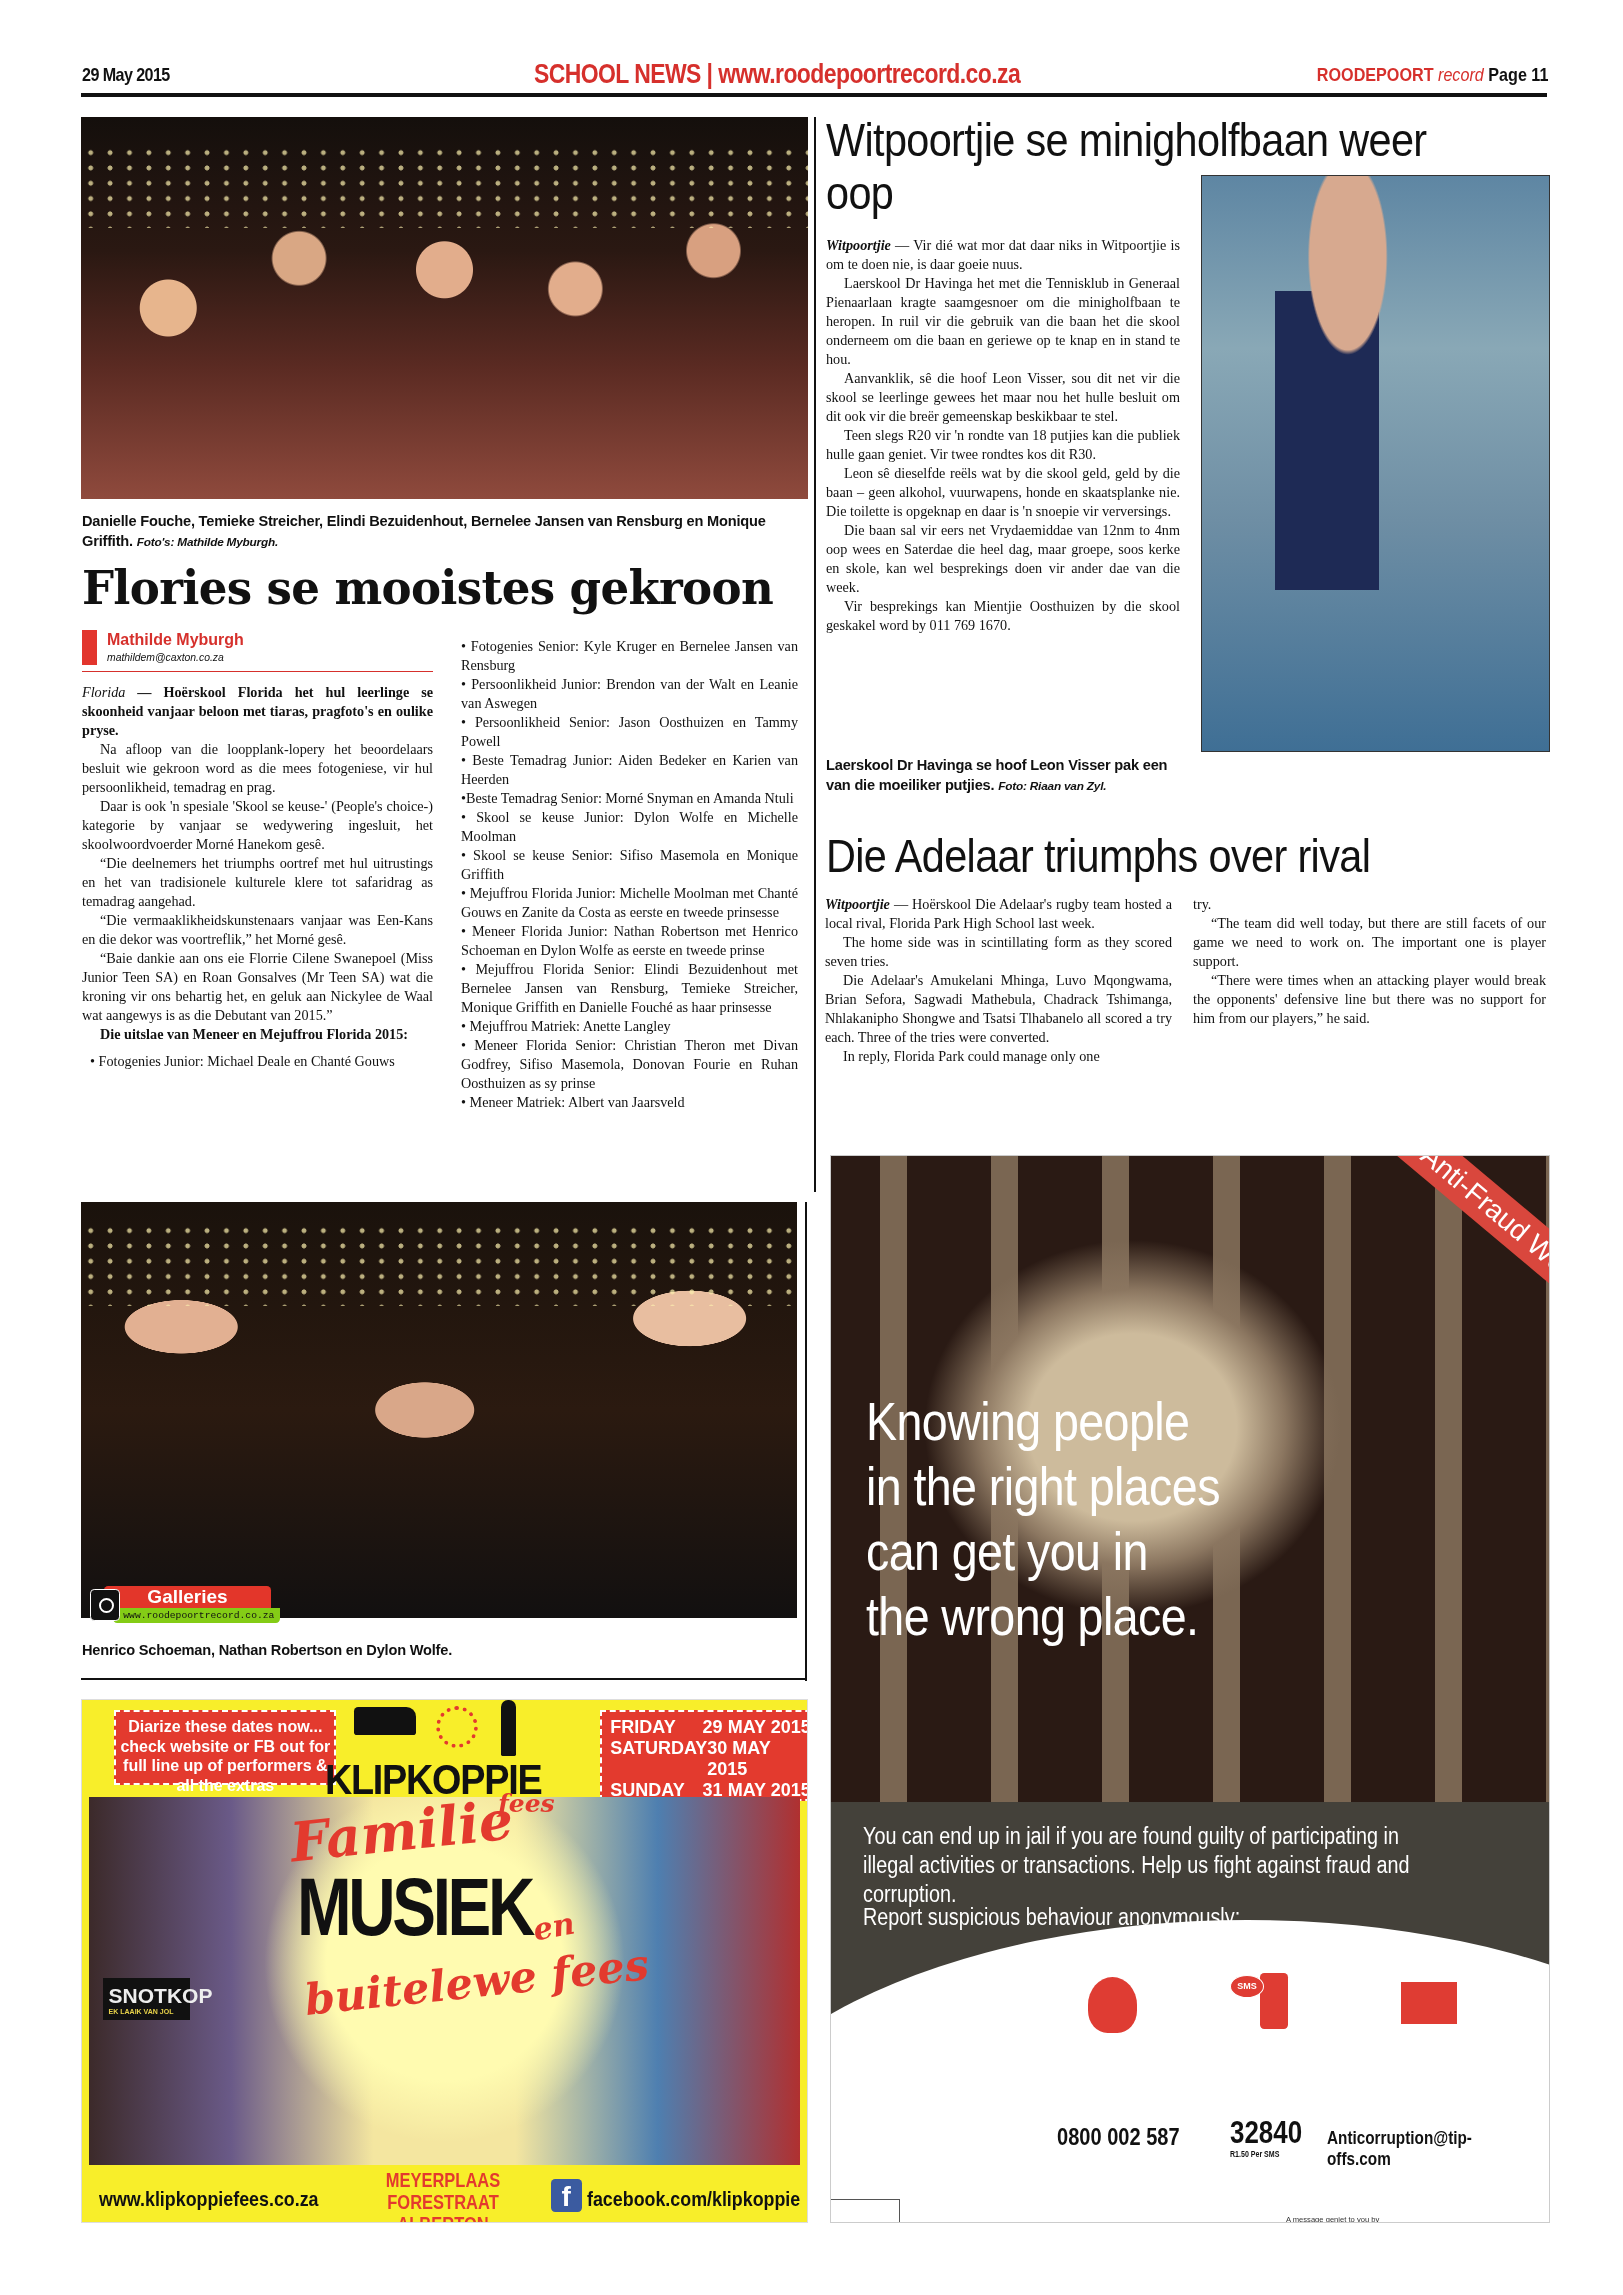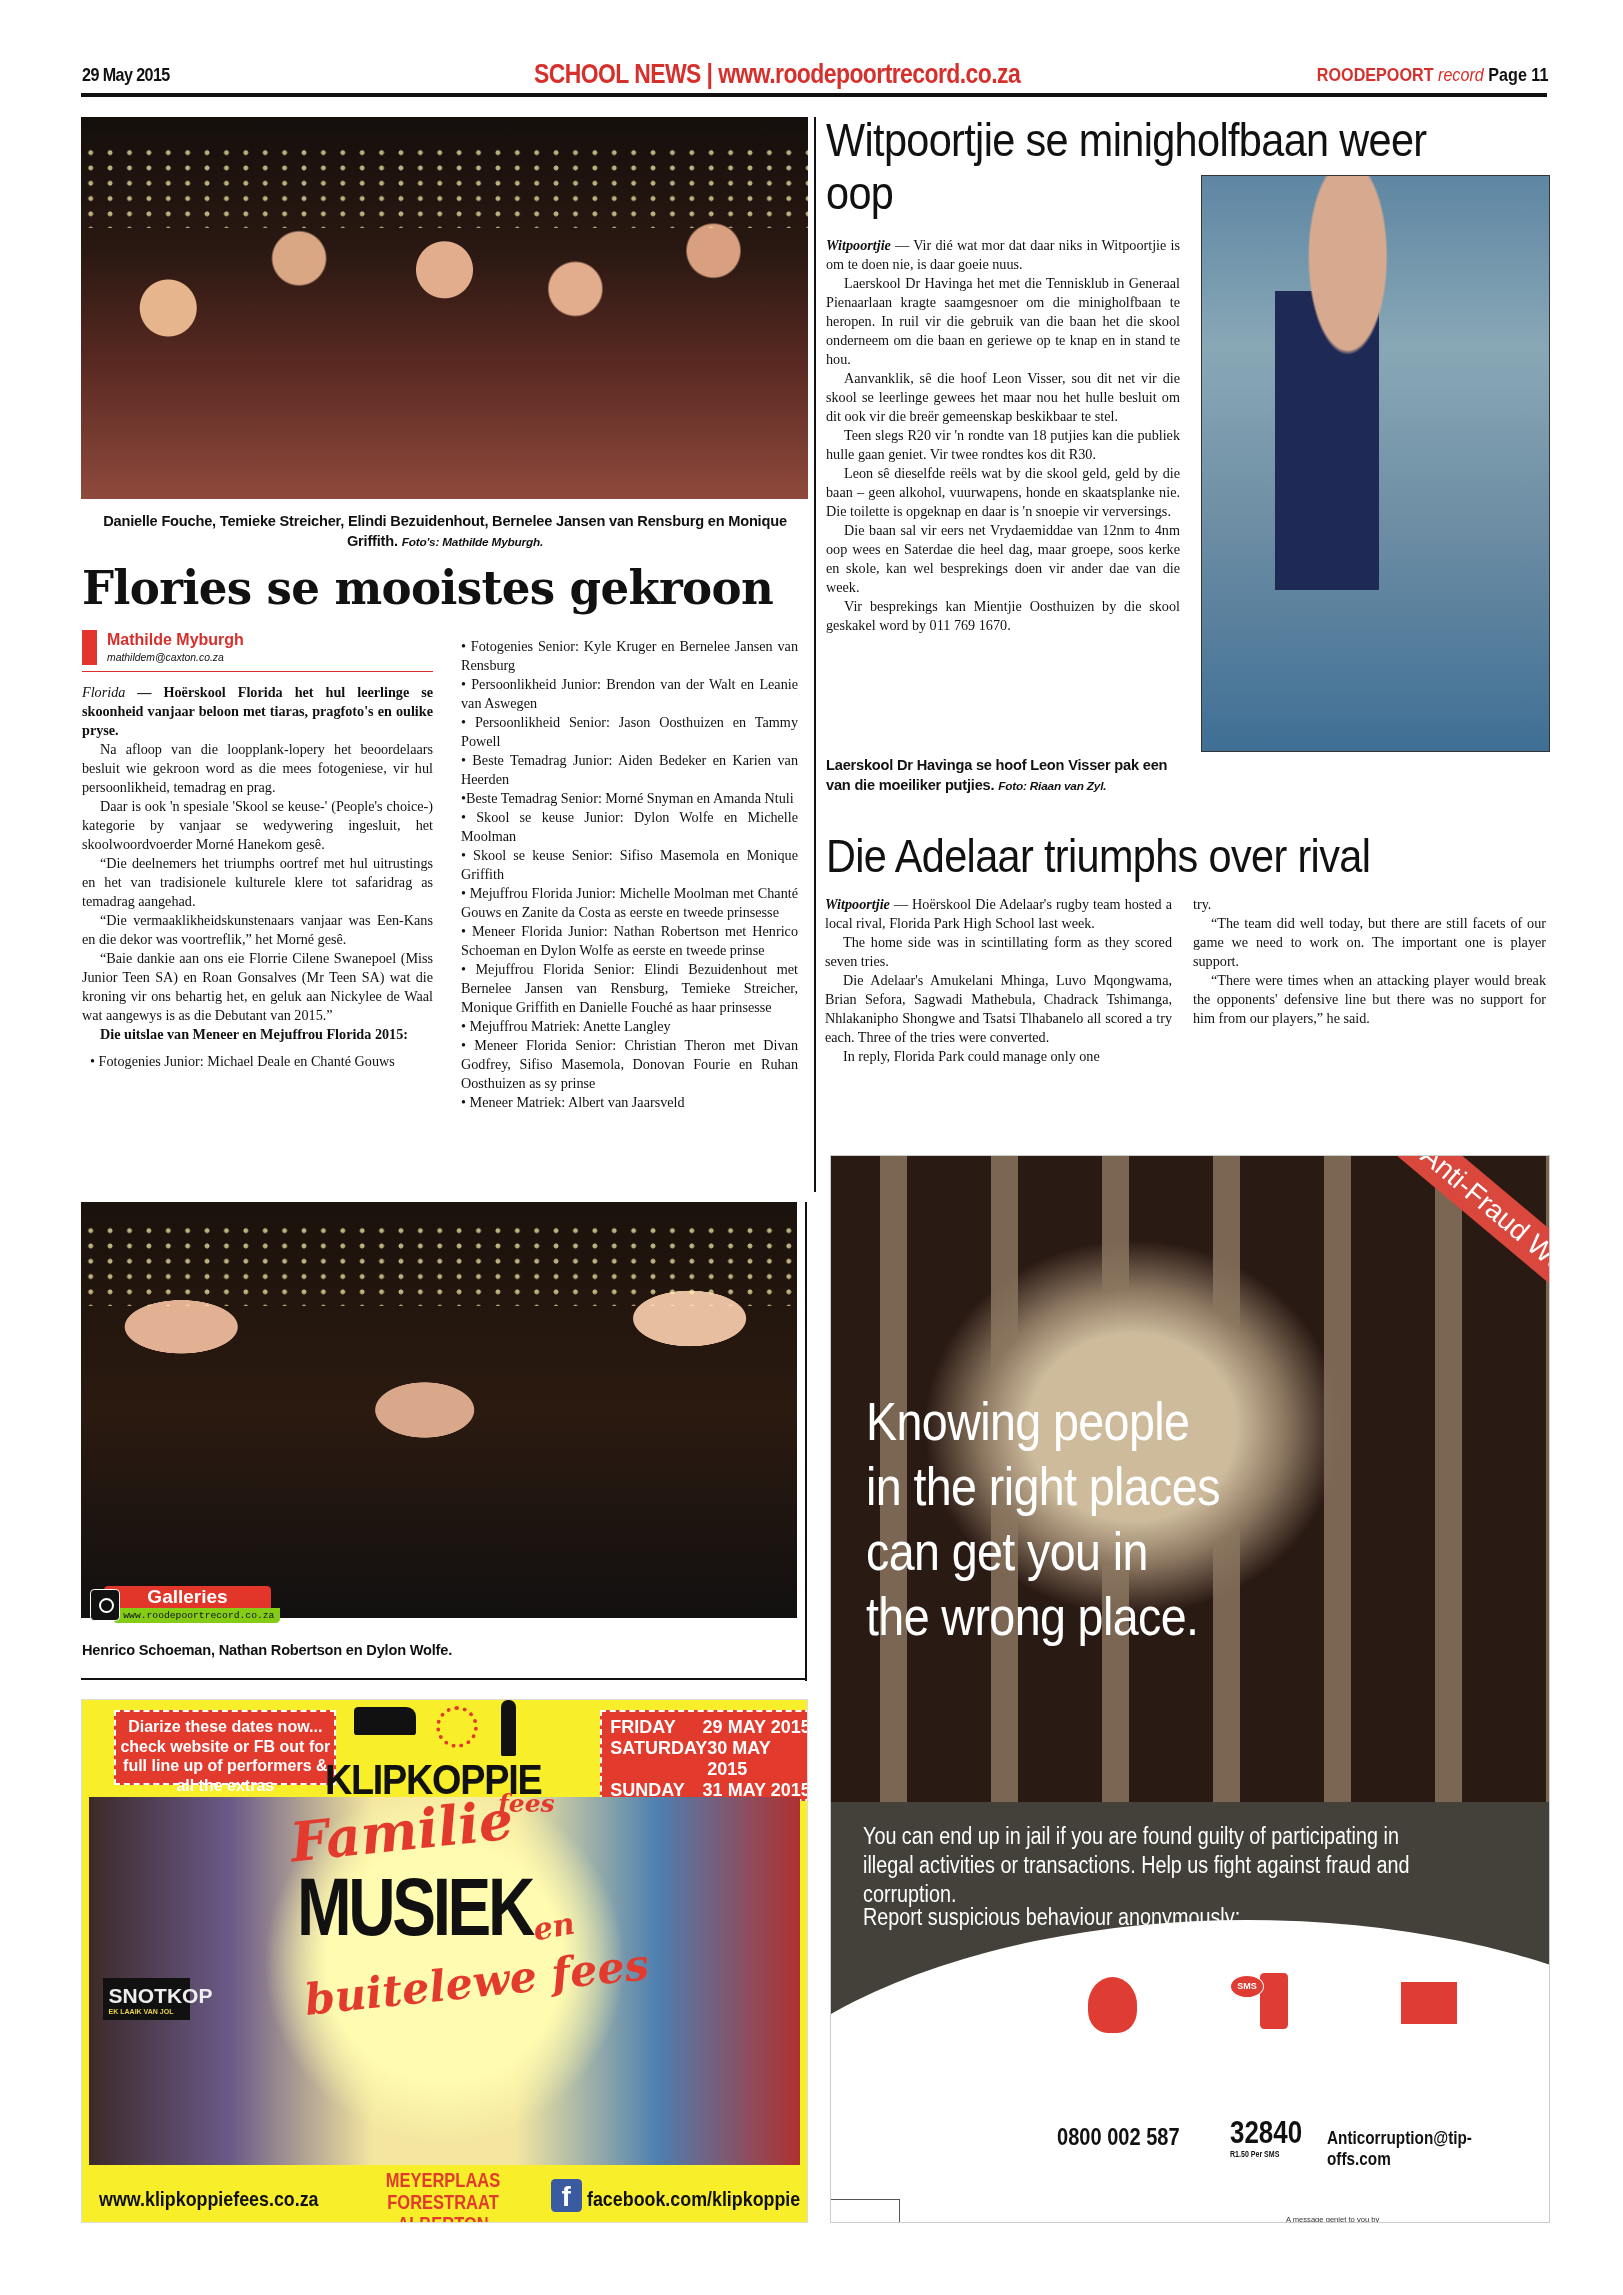--- a/index.html
+++ b/index.html
@@ -138,21 +138,21 @@
 </div>
 <div class="abs mast-rule"></div>
 
 <div class="abs col-rule" style="left:814px; top:117px; height:1075px;"></div>
 <div class="abs col-rule" style="left:805px; top:1202px; height:479px;"></div>
 <div class="abs" style="left:81px; top:1678px; width:726px; height:2.1px; background:#111;"></div>
 
 <div class="abs photo photo-pageant">
     <div class="lights"></div>
   </div>
-<div class="abs cap" style="left:82px; top:511px; width:726px;text-align:center;">
+<div class="abs cap" style="left:82px; top:511px; width:726px;">
   <span>Danielle Fouche, Temieke Streicher, Elindi Bezuidenhout, Bernelee Jansen van Rensburg en Monique Griffith.</span>
   <span class="credit">Foto's: Mathilde Myburgh.</span>
 </div>
 <div class="abs headline-serif" style="left:82px; top:564px;">Flories se mooistes gekroon</div>
 
 <div class="abs byline-bar"></div>
 <div class="abs byline-name">Mathilde Myburgh</div>
 <a class="abs byline-email">mathildem@caxton.co.za</a>
 <div class="abs byline-rule"></div>
 

